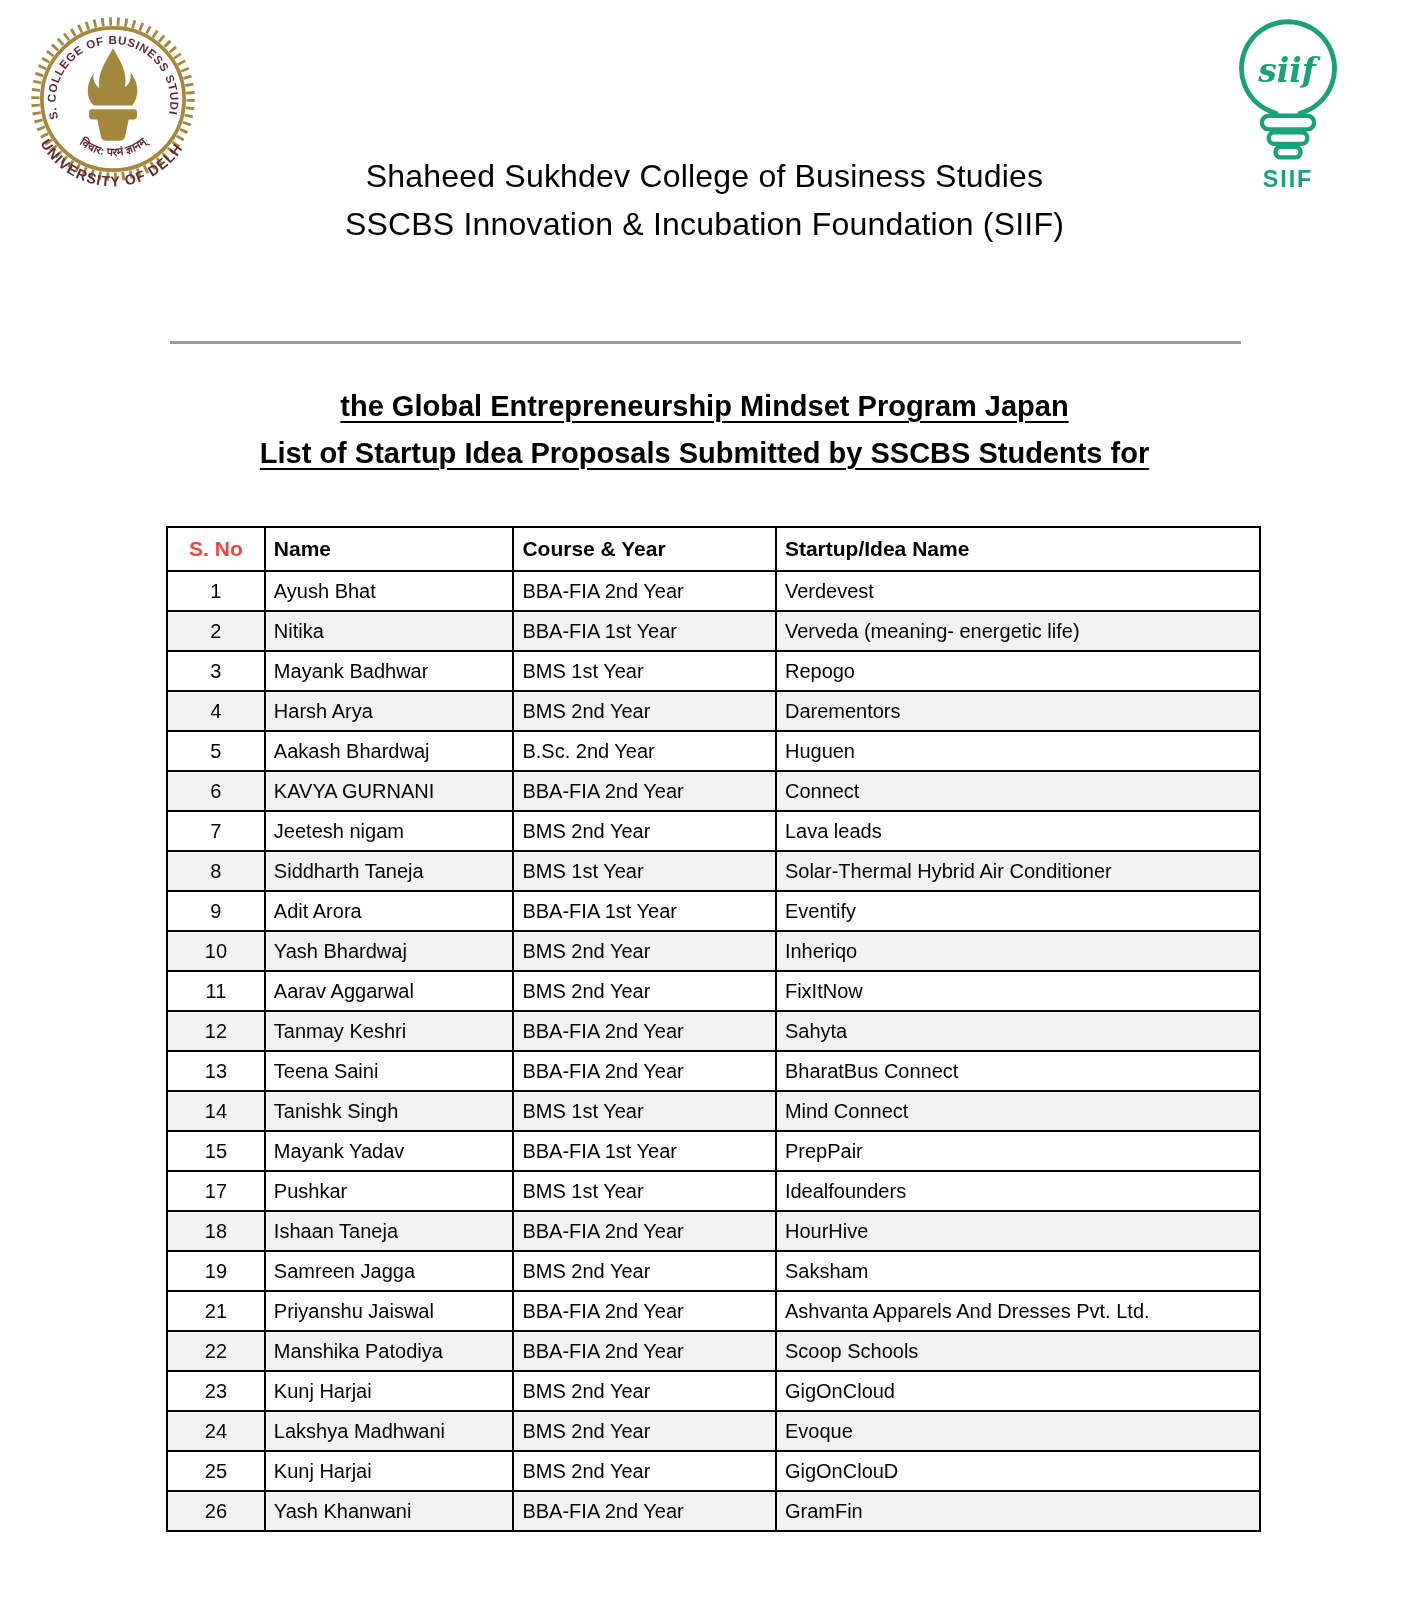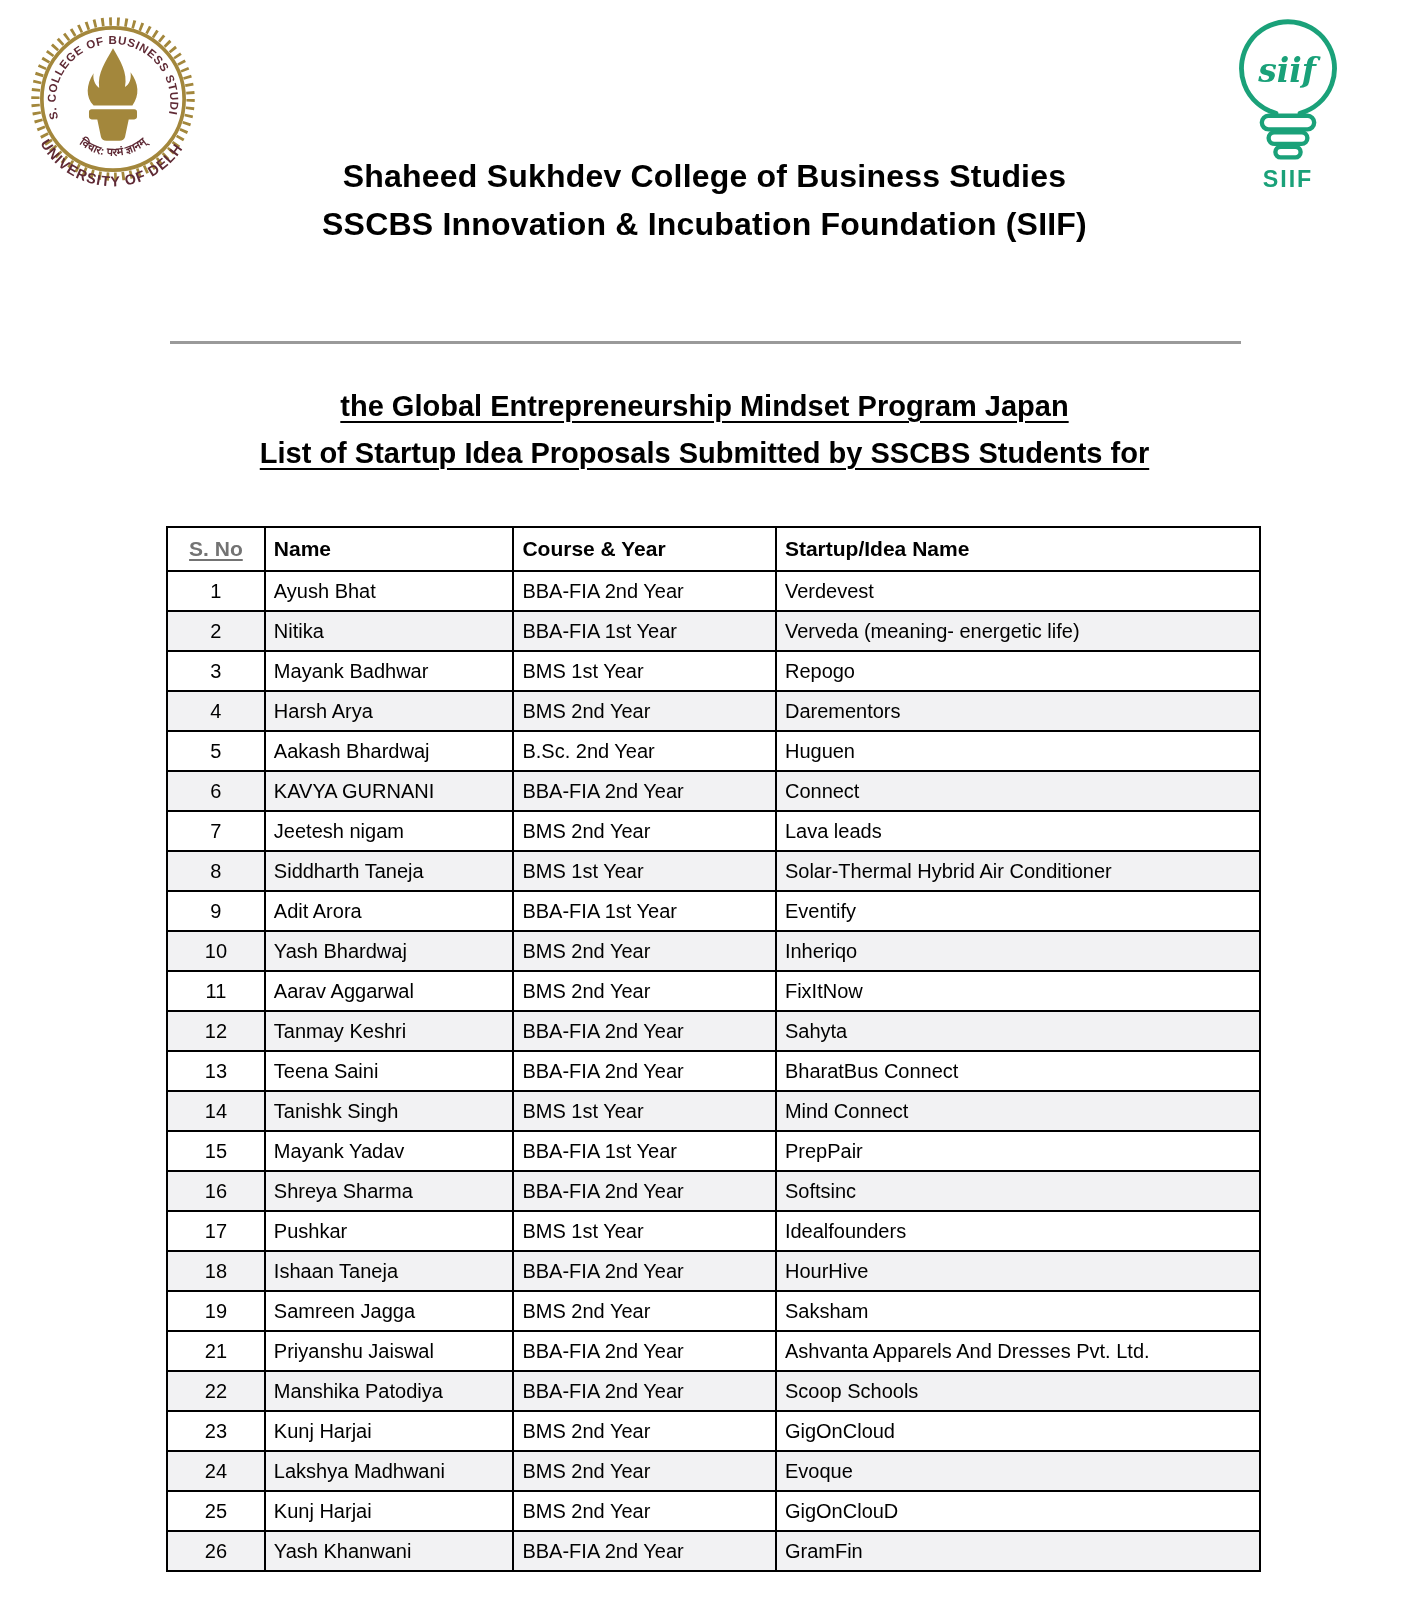--- a/index.html
+++ b/index.html
@@ -13,21 +13,21 @@
   .page { position: relative; width: 1409px; height: 1600px; background: #fff; }
 
   
   .header { position: relative; height: 300px; }
   .seal { position: absolute; left: 16px; top: 4px; width: 194px; height: 216px; }
   .siif-logo { position: absolute; right: 58px; top: 12px; width: 126px; height: 192px; }
 
   .title-block {
     padding-top: 152px;
     text-align: center;
-    font-weight: bold;
+    font-weight: normal;
     font-size: 32px;
     line-height: 48px;
     letter-spacing: 0.2px;
   }
 
   .rule {
     margin: 41px 168px 0 170px;
     border: none;
     border-top: 3px solid #9a9a9a;
     height: 0;
@@ -54,22 +54,21 @@
     padding: 2px 8px;
     text-align: left;
     vertical-align: middle;
     background: #fff;
   }
   table.proposals th { height: 44px; font-weight: bold; font-size: 21px; }
   table.proposals td { height: 40px; font-weight: normal; }
   table.proposals tr.even td { background: #f2f2f3; }
   table.proposals .center { text-align: center; }
   th.link-head a, th.link-head span {
-    color: #737373;
-    text-decoration: underline;
+    color: #ef4444;
     text-underline-offset: 3px;
   }
   col.c-sno { width: 98px; }
   col.c-name { width: 249px; }
   col.c-course { width: 263px; }
   col.c-startup { width: 485px; }
 
   .svg-text-maroon { fill: #5f2a35; }
   .gold-fill { fill: #a3873c; }
   .gold-stroke { stroke: #a3873c; }
@@ -236,26 +235,20 @@
           <td>Tanishk Singh</td>
           <td>BMS 1st Year</td>
           <td>Mind Connect</td>
         </tr>
         <tr>
           <td class="center">15</td>
           <td>Mayank Yadav</td>
           <td>BBA-FIA 1st Year</td>
           <td>PrepPair</td>
         </tr>
-        <tr class="even">
-          <td class="center">16</td>
-          <td>Shreya Sharma</td>
-          <td>BBA-FIA 2nd Year</td>
-          <td>Softsinc</td>
-        </tr>
         <tr>
           <td class="center">17</td>
           <td>Pushkar</td>
           <td>BMS 1st Year</td>
           <td>Idealfounders</td>
         </tr>
         <tr class="even">
           <td class="center">18</td>
           <td>Ishaan Taneja</td>
           <td>BBA-FIA 2nd Year</td>

